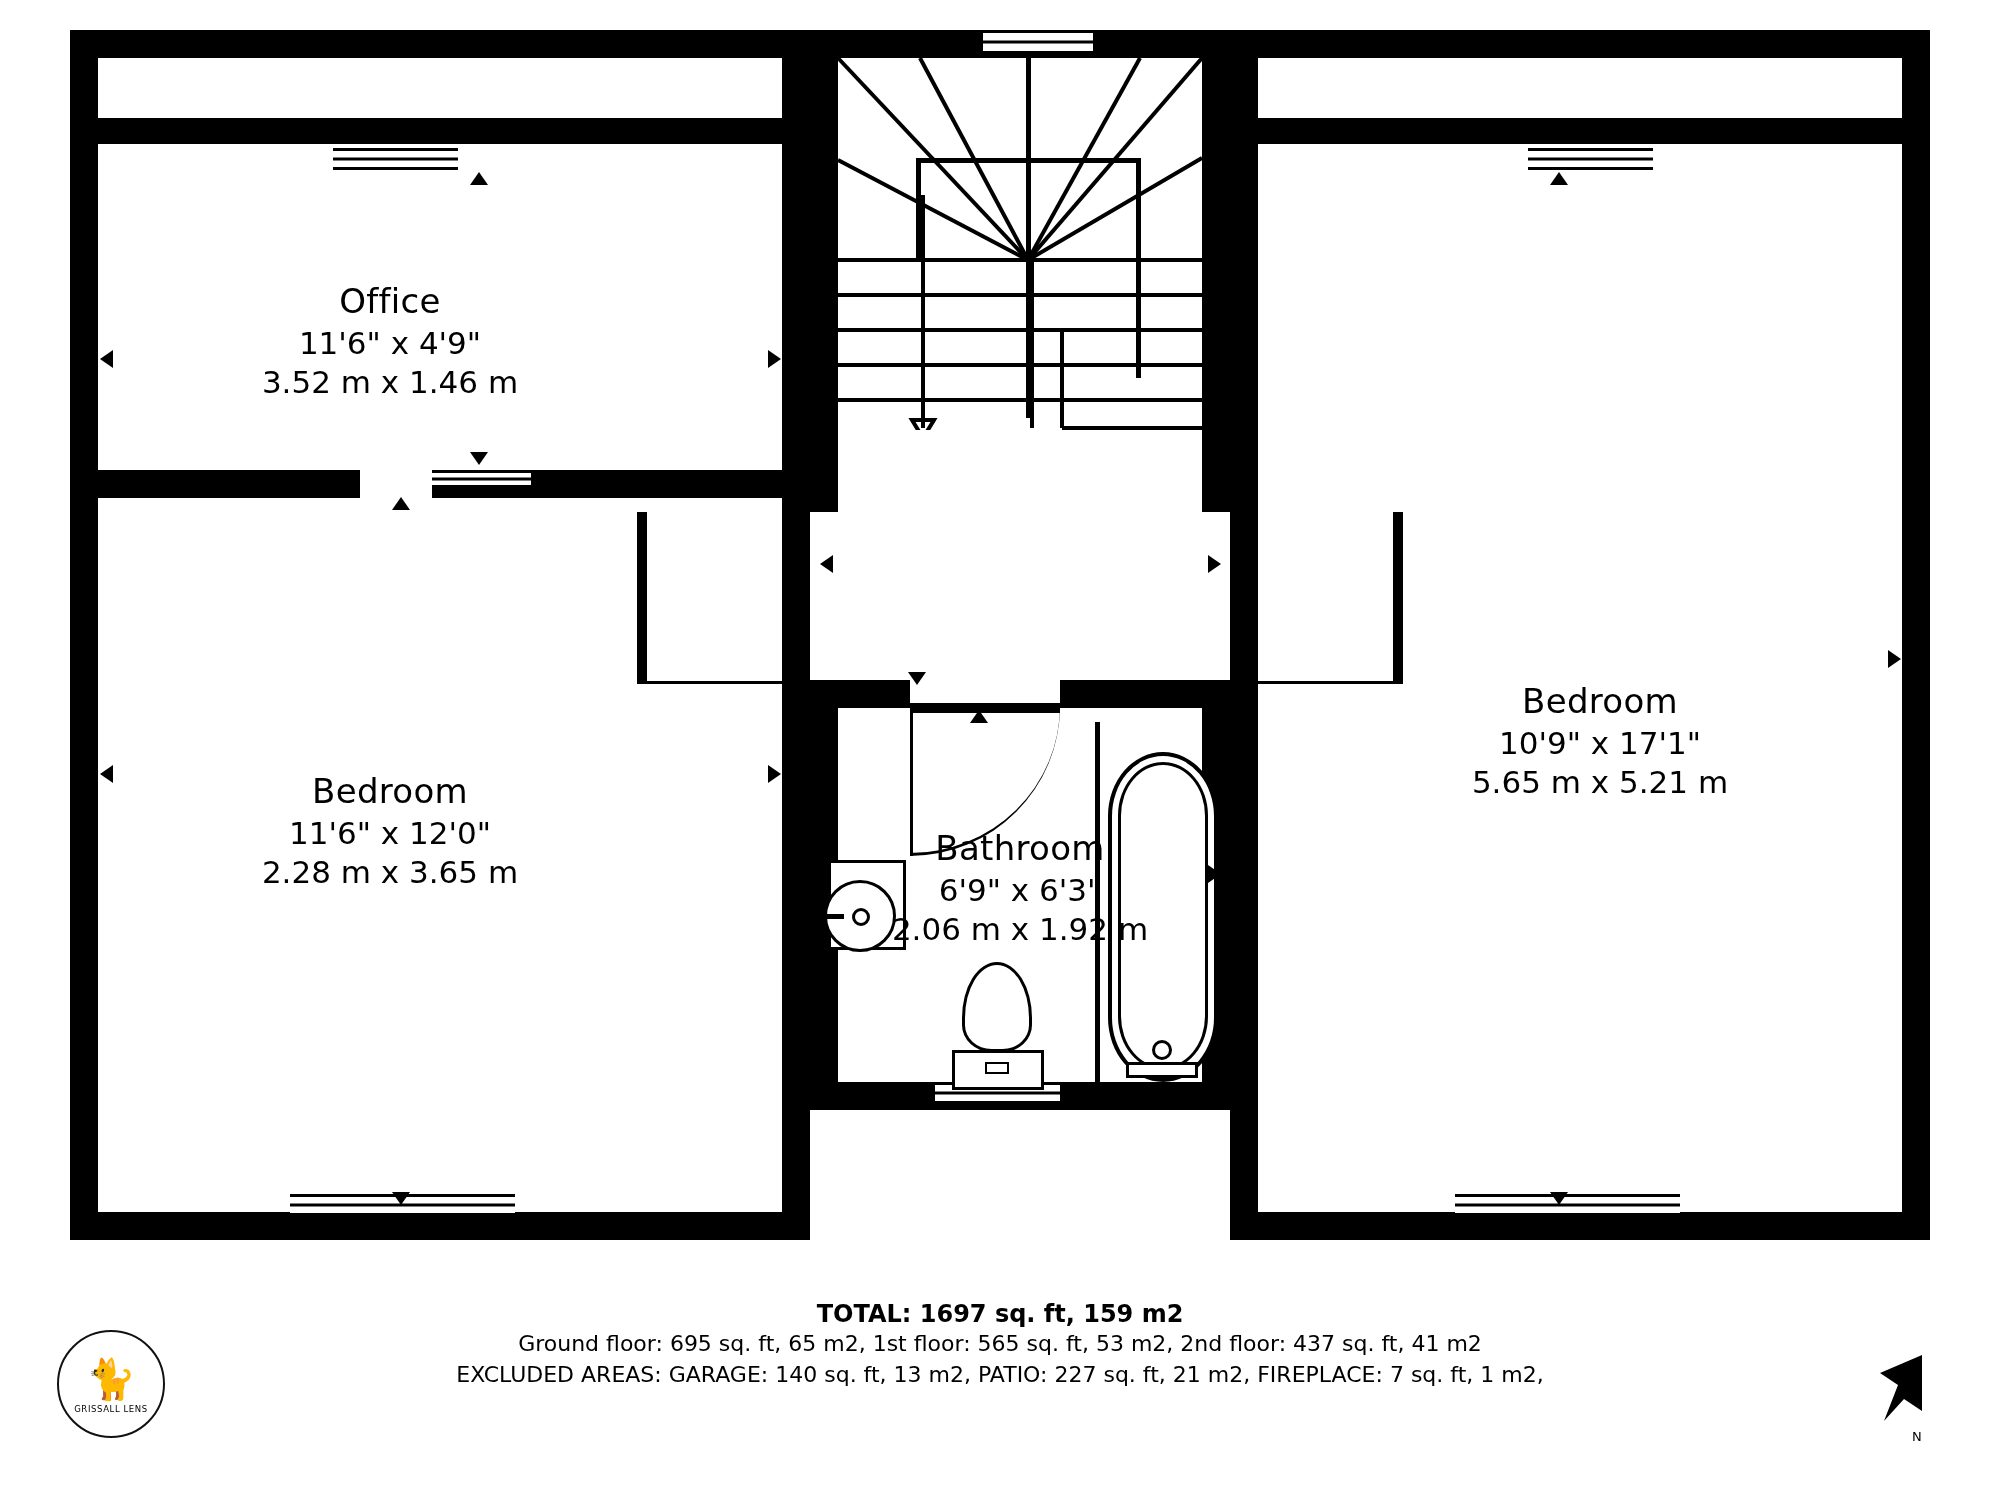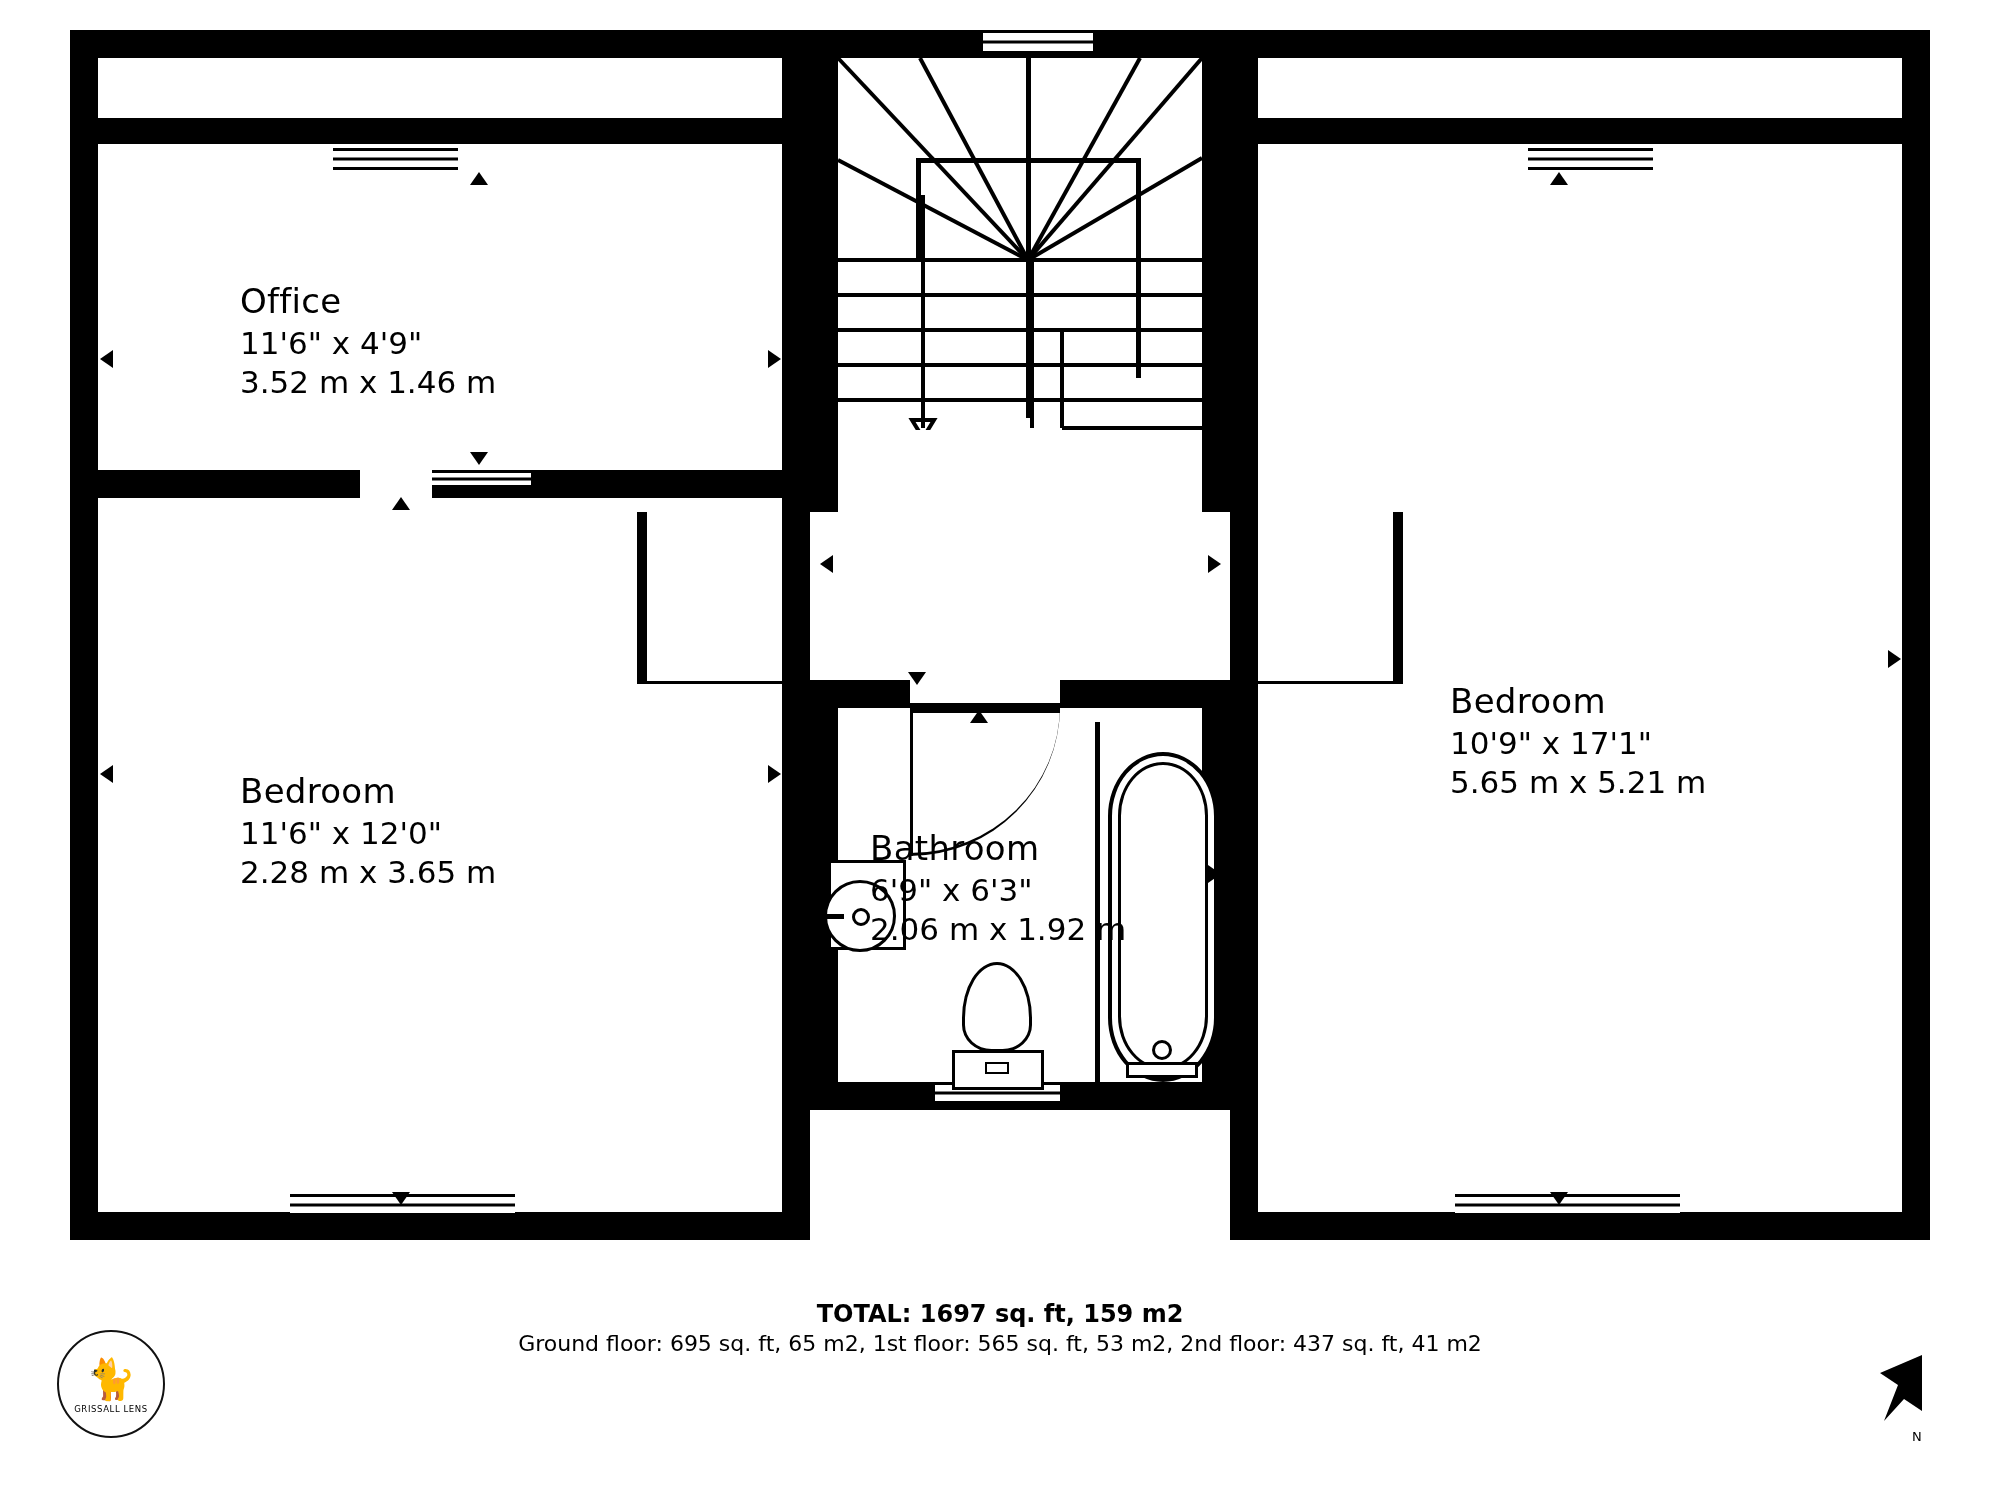--- a/index.html
+++ b/index.html
@@ -57,20 +57,21 @@
     background: transparent;
   }
   .door-leaf {
     position: absolute;
     background: #000000;
   }
 
   
   .label {
     position: absolute;
+    text-align: center;
     line-height: 1.28;
     white-space: nowrap;
   }
   .label .name {
     font-size: 34px;
     letter-spacing: 0.3px;
   }
   .label .dim {
     font-size: 31px;
   }
@@ -375,20 +376,21 @@
 
   <div class="label" style="left:1450px; top:680px; width:300px;">
     <div class="name">Bedroom</div>
     <div class="dim">10'9" x 17'1"</div>
     <div class="dim">5.65 m x 5.21 m</div>
   </div>
 
   <div id="footer">
     <div class="total">TOTAL: 1697 sq. ft, 159 m2</div>
     <div class="line">Ground floor: 695 sq. ft, 65 m2, 1st floor: 565 sq. ft, 53 m2, 2nd floor: 437 sq. ft, 41 m2</div>
+    <div class="line">EXCLUDED AREAS: GARAGE: 140 sq. ft, 13 m2, PATIO: 227 sq. ft, 21 m2, FIREPLACE: 7 sq. ft, 1 m2,</div>
   </div>
 
   <div id="logo">
     <div class="cat">🐈</div>
     <div class="logo-text">GRISSALL LENS</div>
   </div>
 
   <div id="north">
     <svg class="needle" width="60" height="78" viewBox="0 0 60 78">
       <polygon points="44,0 44,56 26,44 6,66 20,30 2,18" fill="#000000"></polygon>

